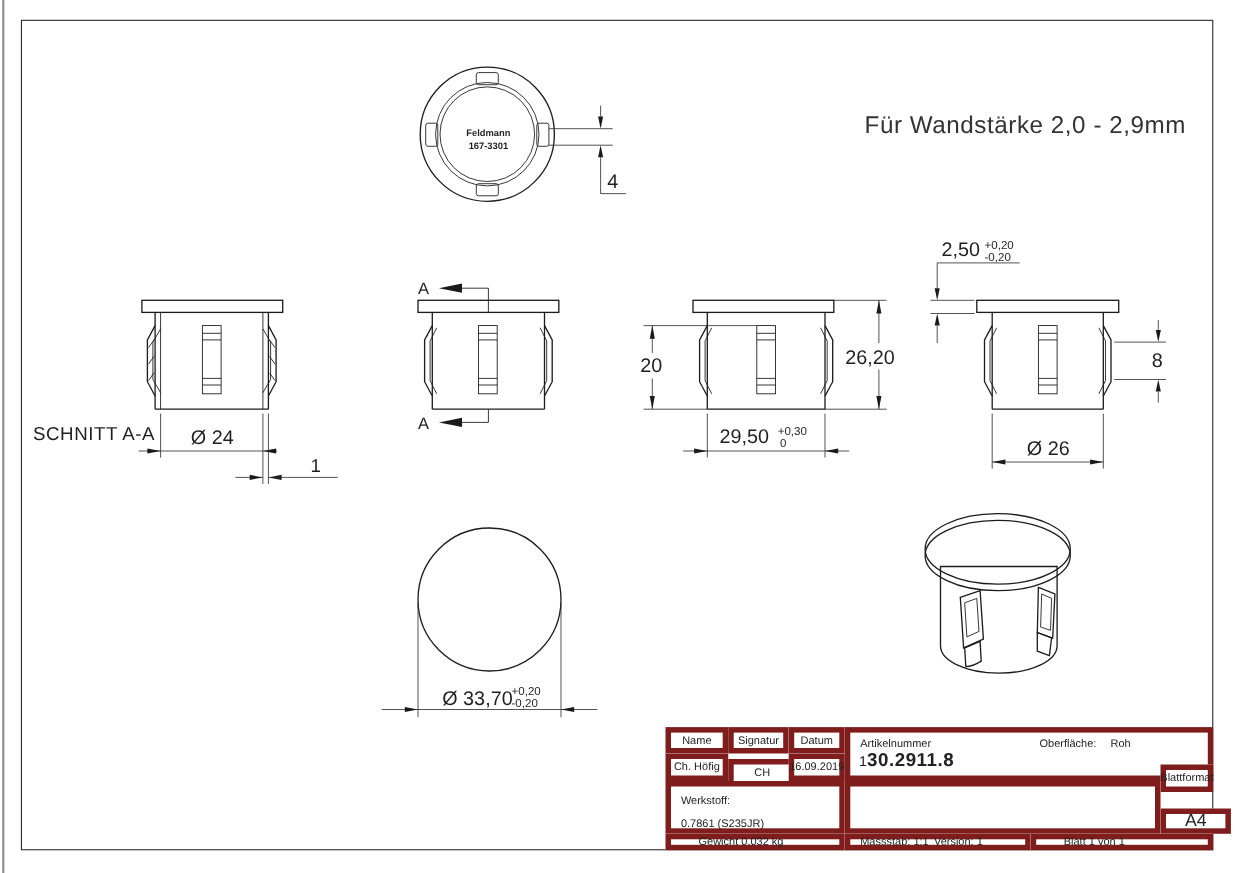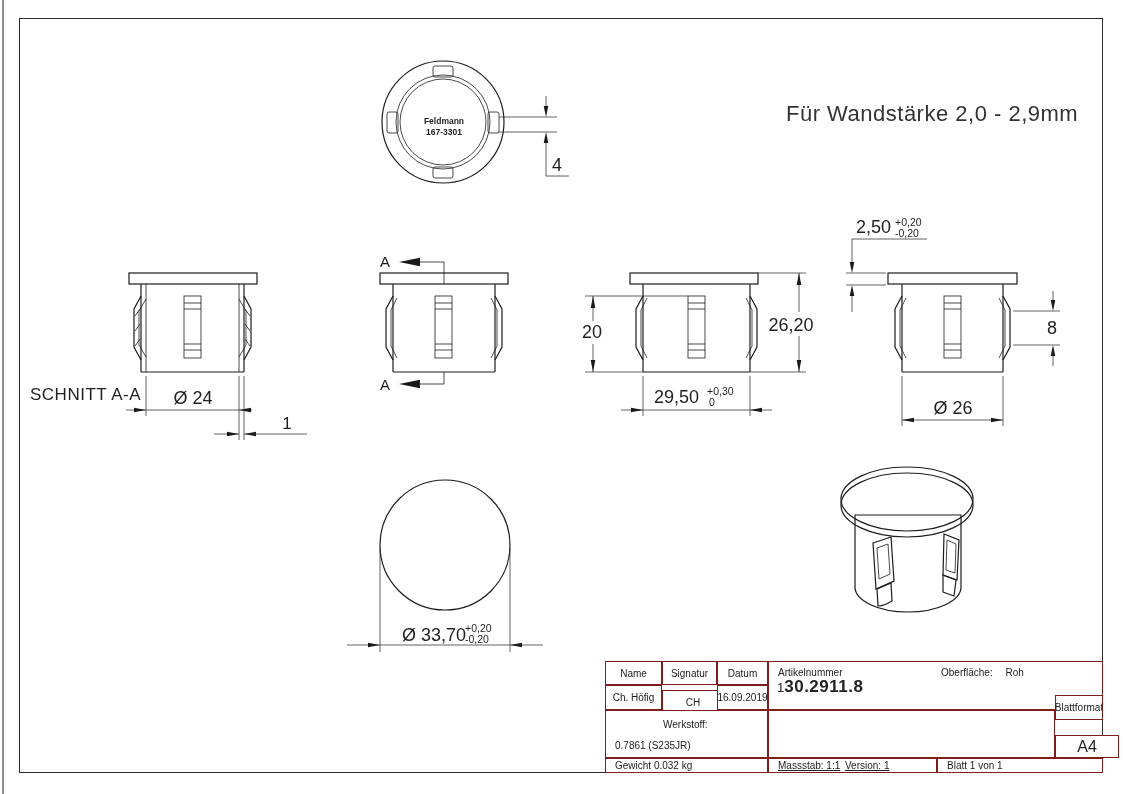--- a/index.html
+++ b/index.html
@@ -18,36 +18,36 @@
   #art polygon.ar{fill:#1a1a1a;stroke:none;}
   #art text{stroke:none;fill:#1f1f1f;font-family:"Liberation Sans",sans-serif;}
   .t-dim{font-size:18px;}
   .t-dim-s{font-size:17px;}
   .t-tol{font-size:10.5px;}
   .t-lbl{font-size:17px;letter-spacing:.5px;}
   .t-a{font-size:15px;}
   .t-brand{font-size:8.5px;font-weight:bold;}
   
   #tblock{position:absolute;left:605px;top:661px;width:498px;height:112px;font-size:10px;color:#222;}
-  .cell{position:absolute;border:1px solid #7f1d1d;box-sizing:border-box;background:#fff;}
+  .cell{position:absolute;border:5px solid #7f1d1d;box-sizing:border-box;background:#fff;}
   .cc{display:flex;align-items:center;justify-content:center;text-align:center;}
-  .cl{display:flex;align-items:center;padding-left:9px;text-align:right;}
+  .cl{display:flex;align-items:center;padding-left:25px;text-align:right;}
   #cell-article{padding:16px;}
   #article-label{position:absolute;left:9px;top:5px;}
   #surface-line{position:absolute;left:172px;top:5px;}
   #surface-line span{margin-right:10px;}
   #article-num{position:absolute;left:8px;top:15px;display:flex;align-items:baseline;}
   #article-prefix{font-size:13px;}
   #article-number{font-size:17px;font-weight:bold;letter-spacing:.5px;}
   #cell-material span{position:absolute;left:9px;}
-  #material-label{top:8px;margin-left:48px;}
+  #material-label{top:8px;}
   #material-value{top:29px;}
   #cell-format-label{font-size:10px;}
   #cell-format-value{font-size:16px;}
-  #cell-scale span{position:absolute;top:0;height:100%;display:flex;align-items:center;text-decoration:underline;}
+  #cell-scale span{position:absolute;top:0;height:100%;display:flex;align-items:center;}
   #scale-text{left:9px;}
   #version-text{left:76px;}
 </style>
 </head>
 <body>
 
 <div id="page">
   <div id="left-edge"></div>
   <div id="frame"></div>
 

